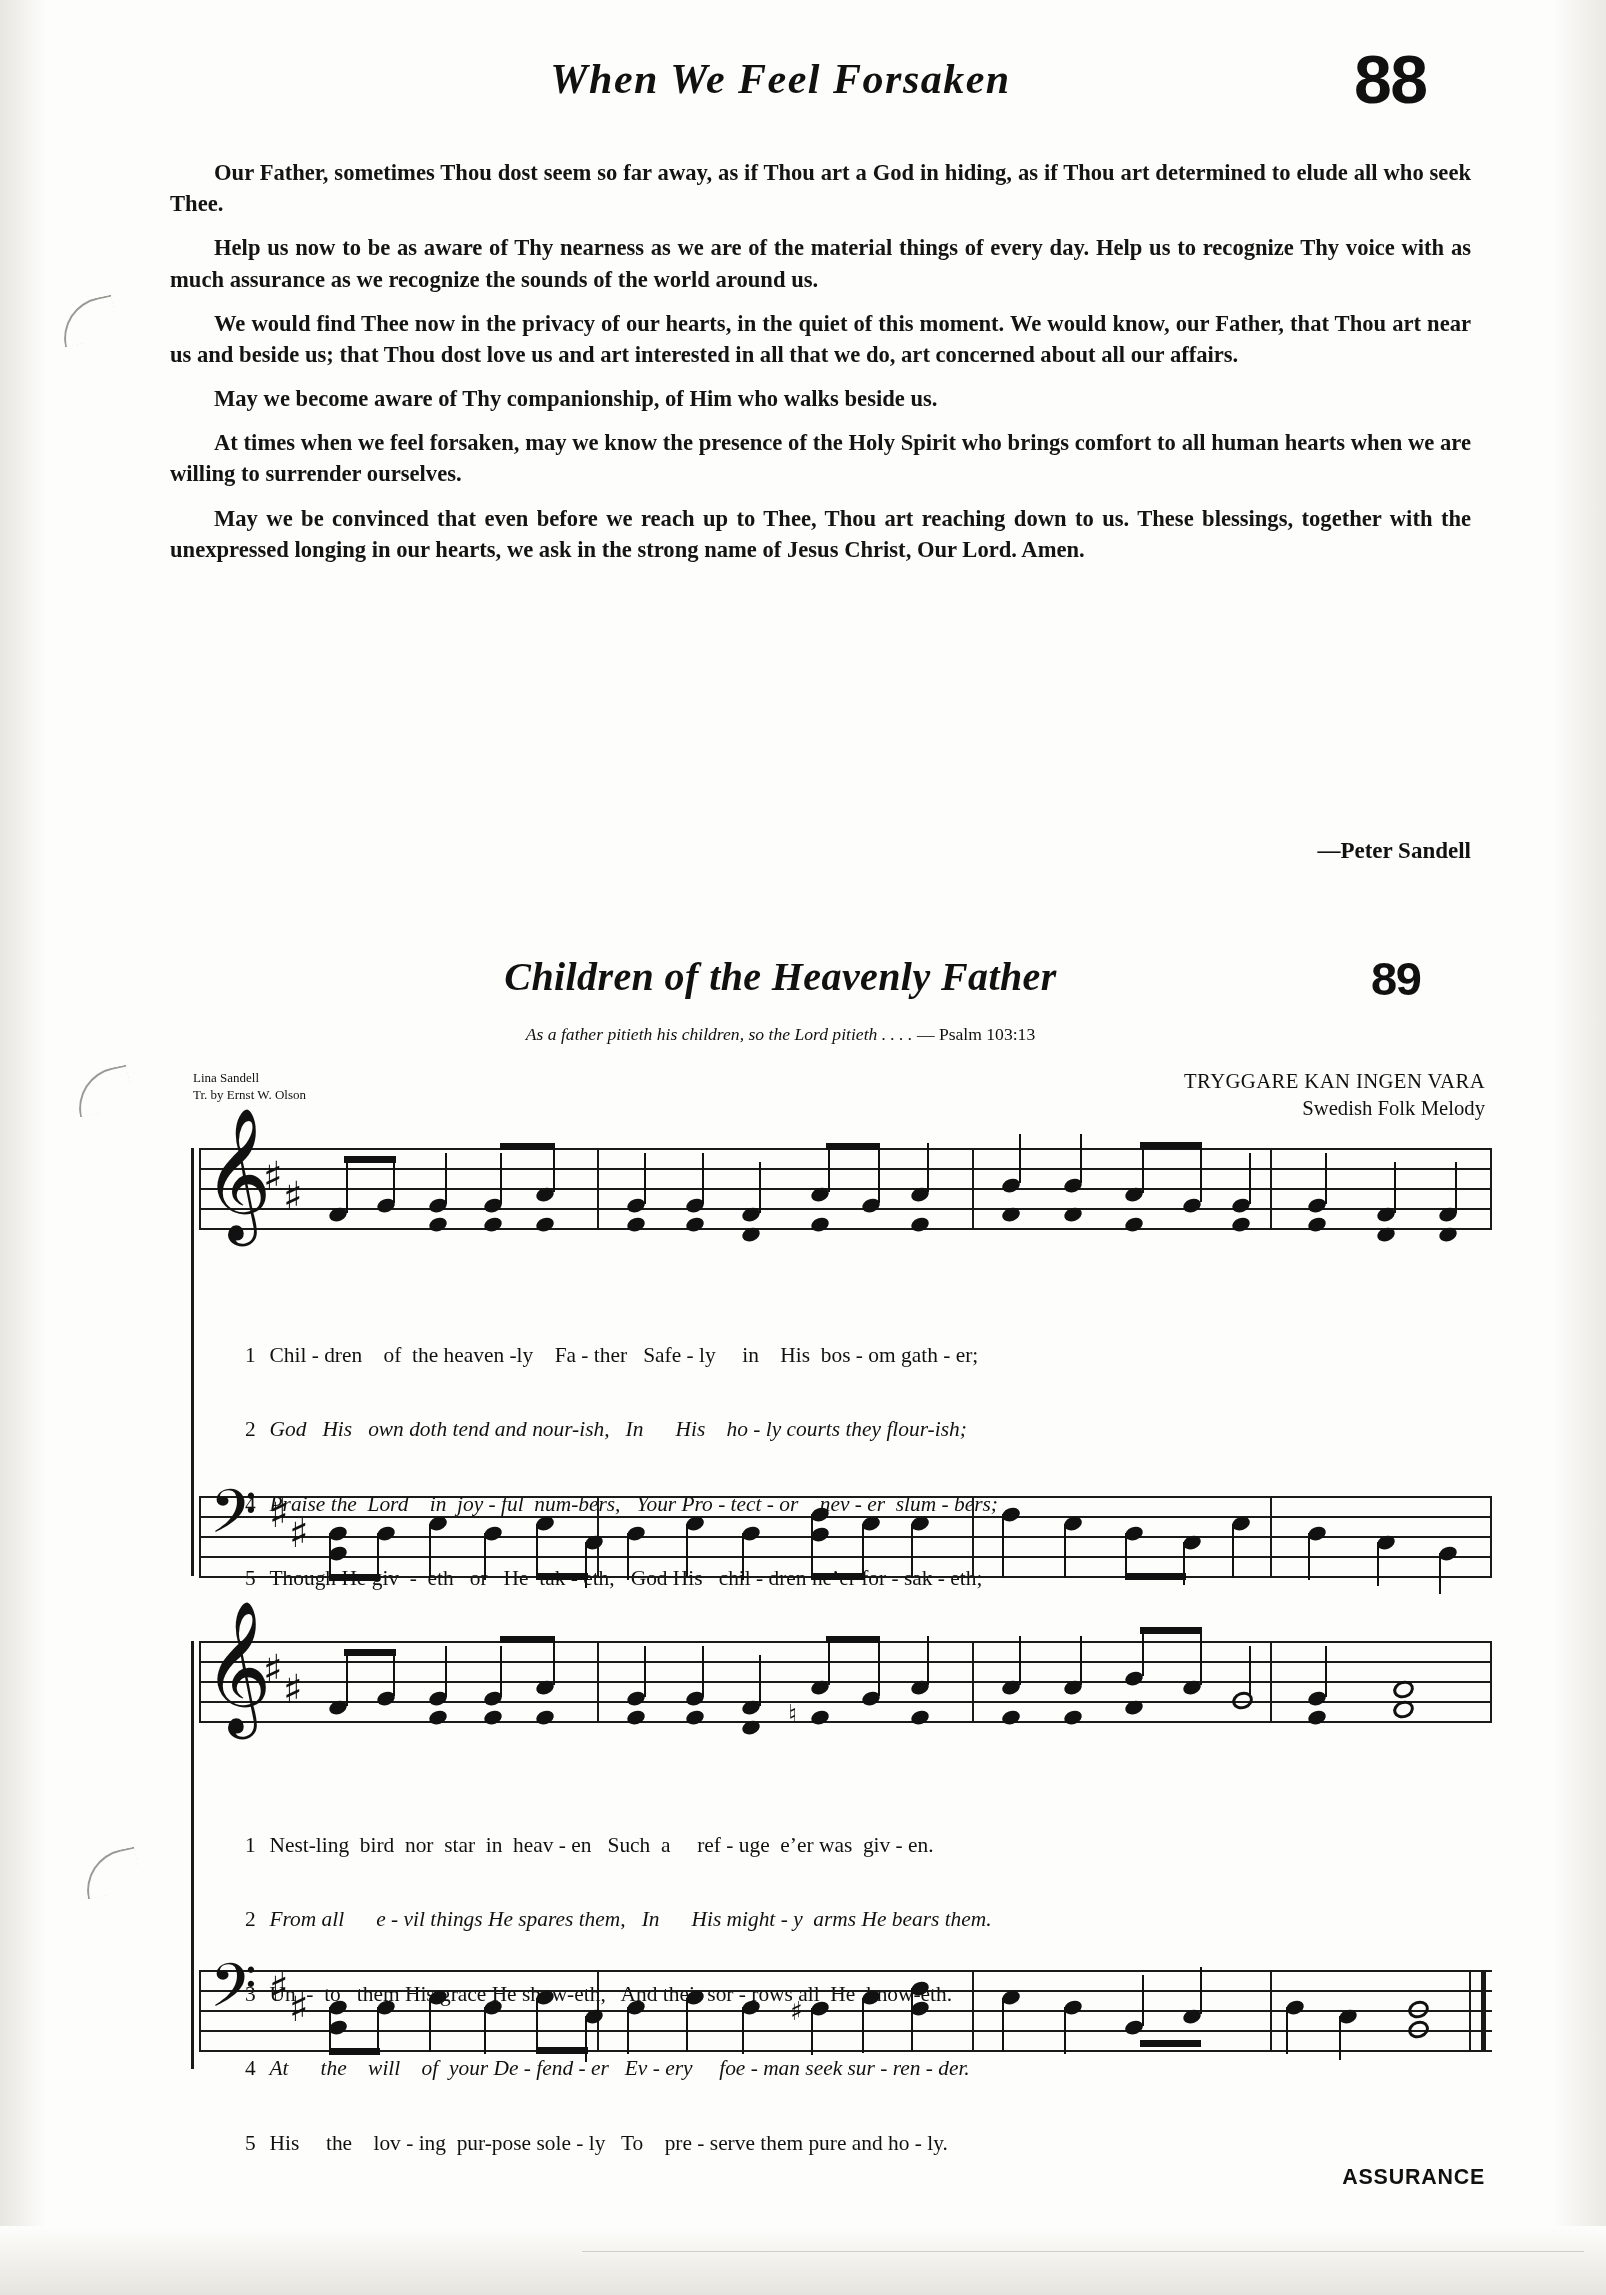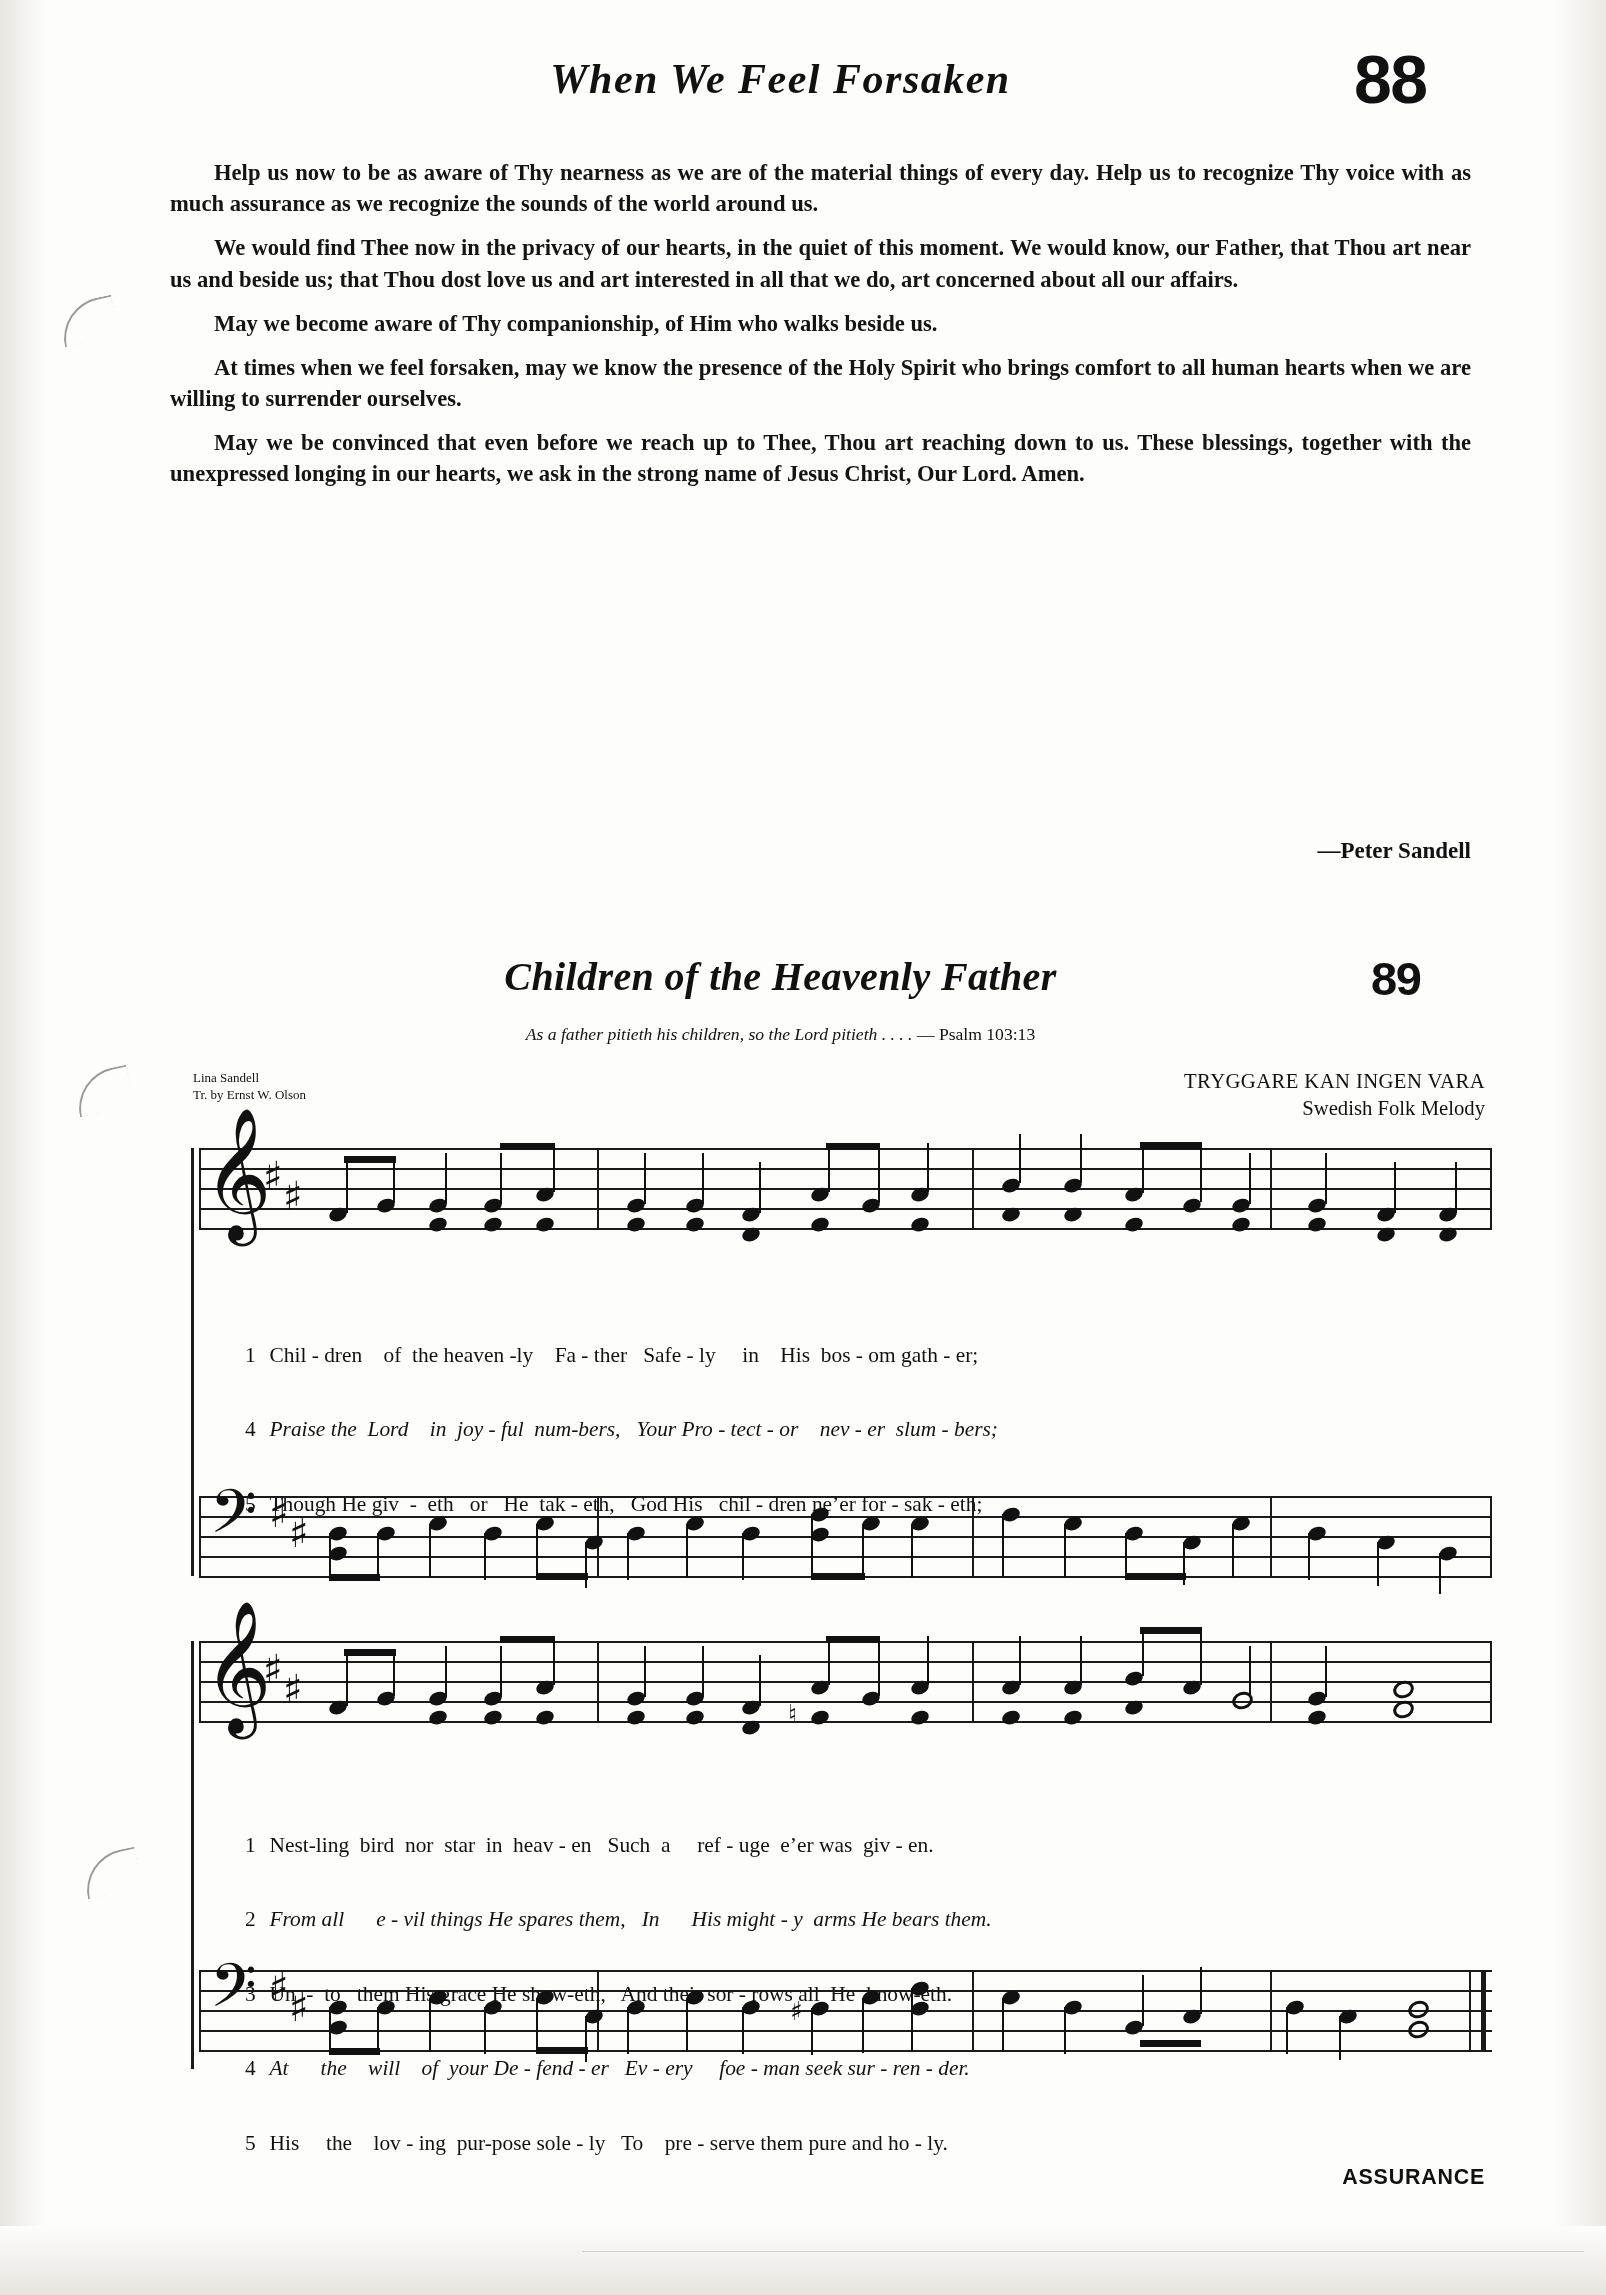--- a/index.html
+++ b/index.html
@@ -251,20 +251,21 @@
   <div class="bottom-rule"></div>
 
   <div class="hole-arc hole1"></div>
   <div class="hole-arc hole2"></div>
   <div class="hole-arc hole3"></div>
 
   <div class="h88-title">When We Feel Forsaken</div>
   <div class="h88-number">88</div>
 
   <div class="prose">
+    <p>Our Father, sometimes Thou dost seem so far away, as if Thou art a God in hiding, as if Thou art determined to elude all who seek Thee.</p>
     <p>Help us now to be as aware of Thy nearness as we are of the material things of every day. Help us to recognize Thy voice with as much assurance as we recognize the sounds of the world around us.</p>
     <p>We would find Thee now in the privacy of our hearts, in the quiet of this moment. We would know, our Father, that Thou art near us and beside us; that Thou dost love us and art interested in all that we do, art concerned about all our affairs.</p>
     <p>May we become aware of Thy companionship, of Him who walks beside us.</p>
     <p>At times when we feel forsaken, may we know the presence of the Holy Spirit who brings comfort to all human hearts when we are willing to surrender ourselves.</p>
     <p>May we be convinced that even before we reach up to Thee, Thou art reaching down to us. These blessings, together with the unexpressed longing in our hearts, we ask in the strong name of Jesus Christ, Our Lord. Amen.</p>
   </div>
   <div class="byline">—Peter Sandell</div>
 
   <div class="h89-title">Children of the Heavenly Father</div>
   <div class="h89-number">89</div>
@@ -366,20 +367,21 @@
     <div class="stem" style="left:1195px; top:13.8px; height:51px;"></div>
     <div class="note" style="left:1178px; top:80px;"></div>
 
     <div class="note" style="left:1240px; top:60px;"></div>
     <div class="stem" style="left:1256px; top:13.8px; height:51px;"></div>
     <div class="note" style="left:1240px; top:80px;"></div>
   </div>
 
   <div class="lyrics" style="left:245px; top:1293px;">
     <div><span class="vnum">1</span><span>Chil - dren    of  the heaven -ly    Fa - ther</span>   <span>Safe - ly     in    His  bos - om gath - er;</span></div>
+    <div class="ital"><span class="vnum" style="font-style:normal">2</span><span>God   His   own doth tend and nour-ish,</span>   <span>In      His    ho - ly courts they flour-ish;</span></div>
     <div class="ital"><span class="vnum" style="font-style:normal">4</span><span>Praise the  Lord    in  joy - ful  num-bers,</span>   <span>Your Pro - tect - or    nev - er  slum - bers;</span></div>
     <div><span class="vnum">5</span><span>Though He giv  -  eth   or   He  tak - eth,</span>   <span>God His   chil - dren ne’er for - sak - eth;</span></div>
   </div>
 
   <div class="system" id="sys1-bass" style="left:199px; top:1496px; width:1293px; height:99px;">
     <div class="staff-line" style="left:0; top:0;   width:1293px;"></div>
     <div class="staff-line" style="left:0; top:20px;width:1293px;"></div>
     <div class="staff-line" style="left:0; top:40px;width:1293px;"></div>
     <div class="staff-line" style="left:0; top:60px;width:1293px;"></div>
     <div class="staff-line" style="left:0; top:80px;width:1293px;"></div>

